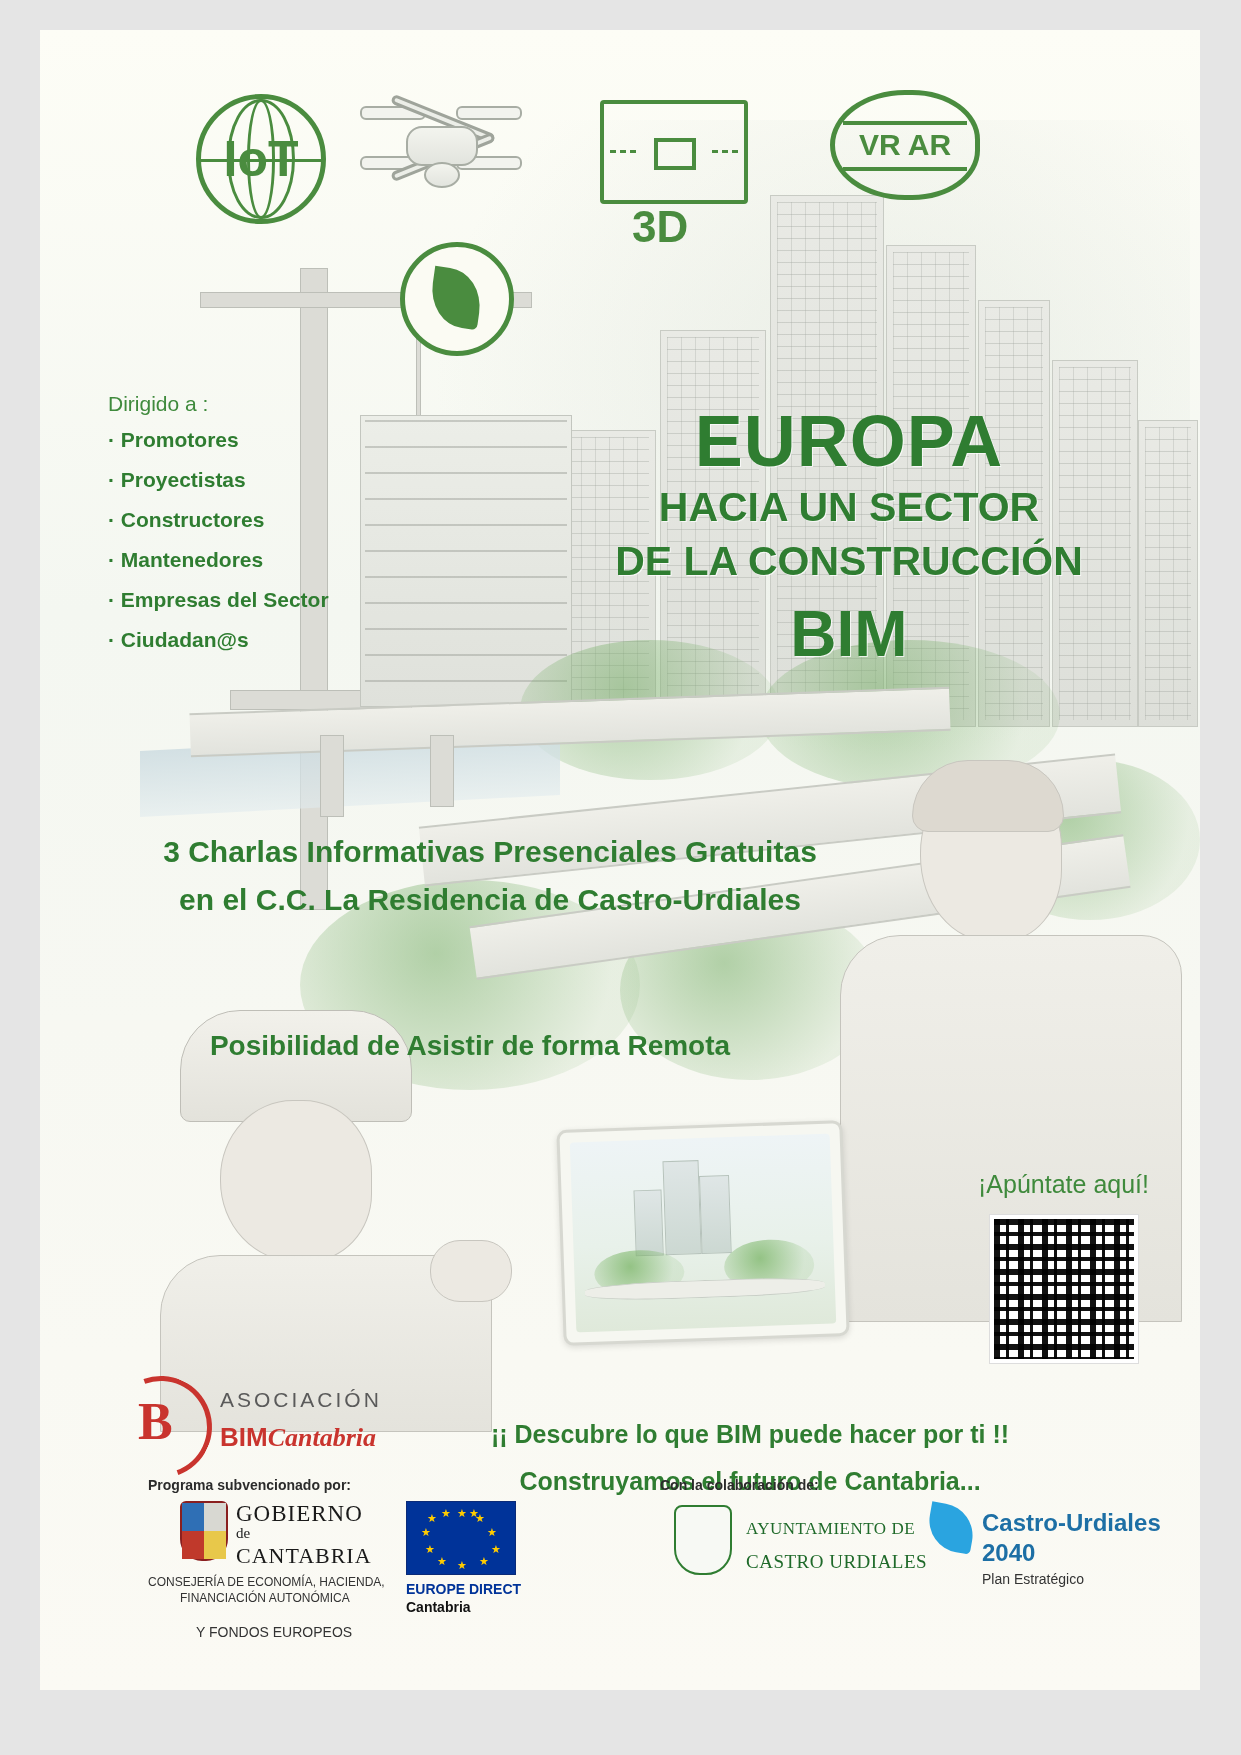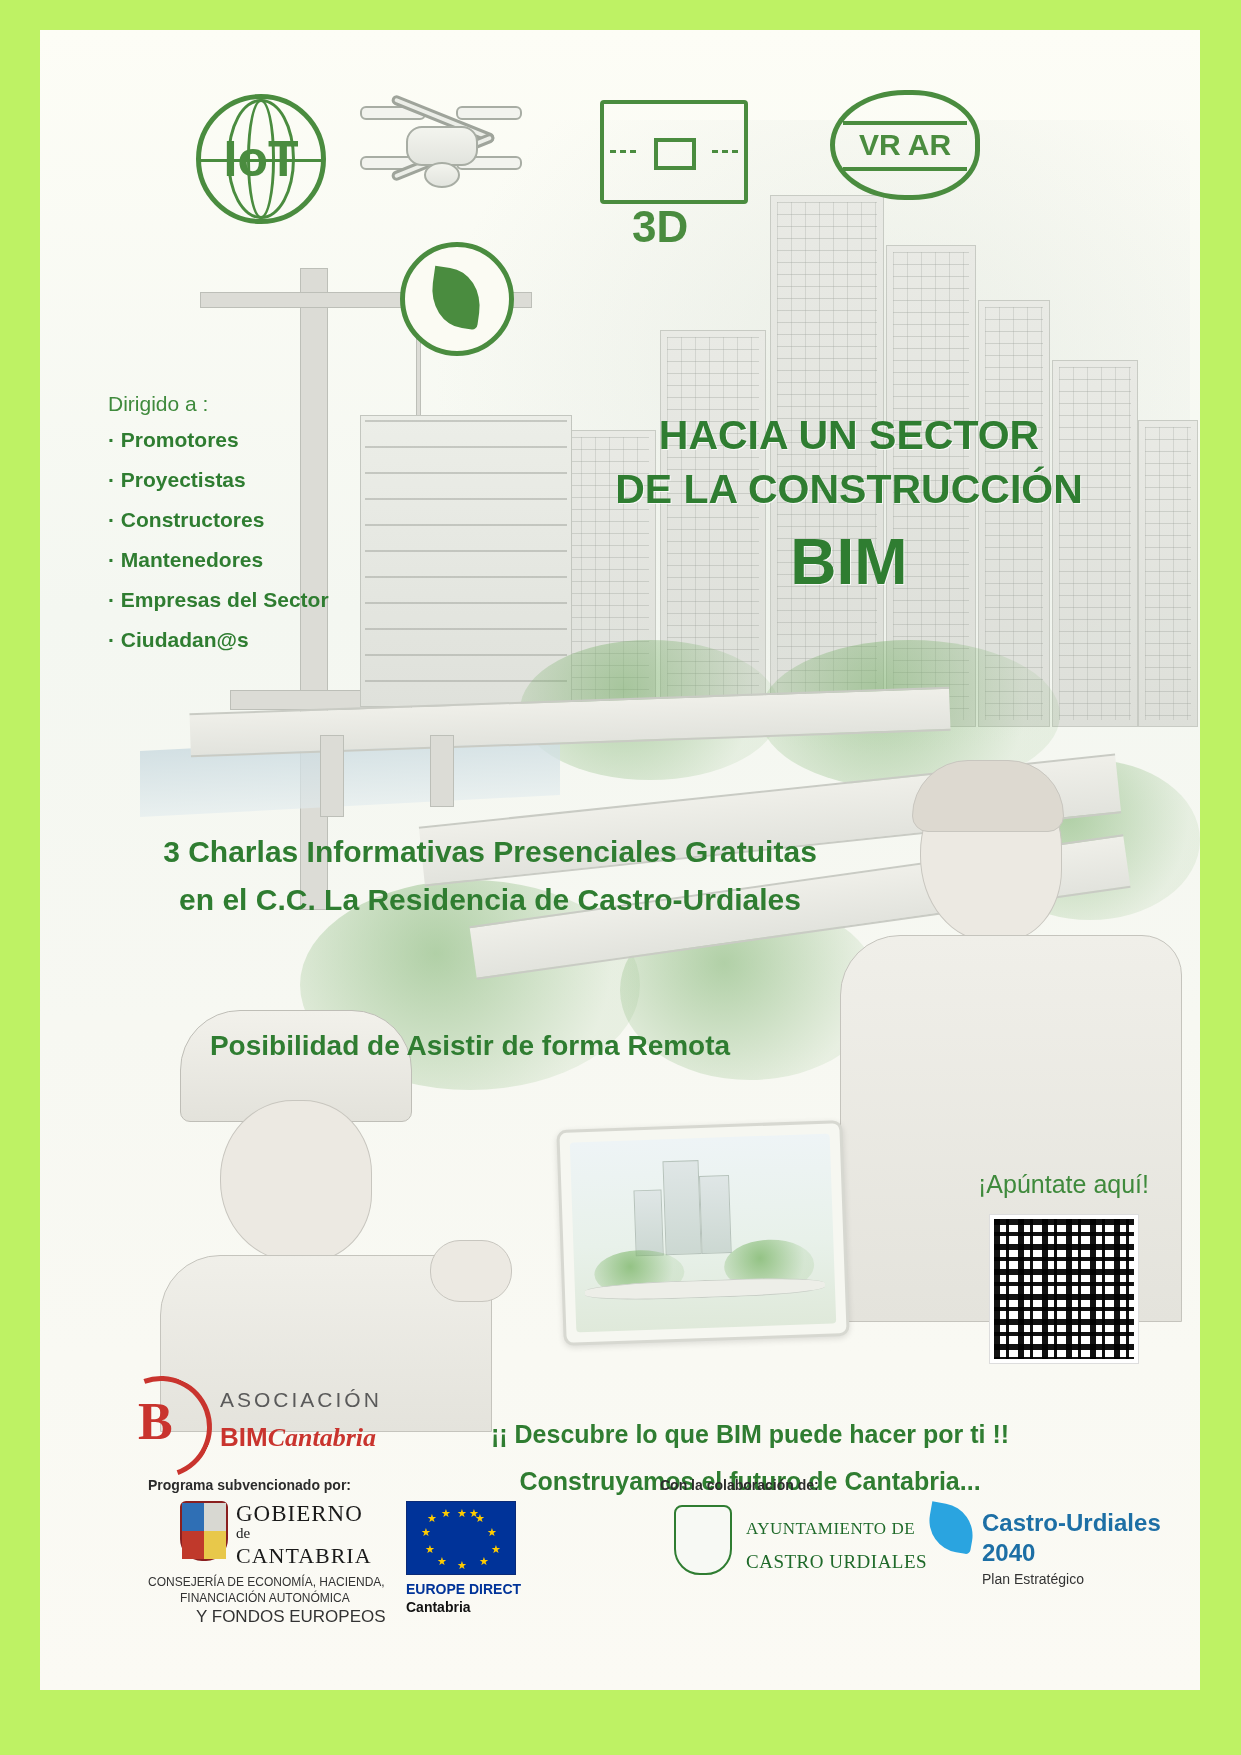--- a/index.html
+++ b/index.html
@@ -7,21 +7,21 @@
     padding: 0;
     background: #ffffff;
   }
   body {
     font-family: "Liberation Sans", sans-serif;
   }
   .poster {
     position: relative;
     width: 1241px;
     height: 1755px;
-    background: #bef264;
+    background: #e5e5e5;
     overflow: hidden;
   }
   
   .bg-sky {
     position: absolute;
     left: 40px; top: 30px;
     width: 1160px; height: 1660px;
     background:
       linear-gradient(180deg, #fdfdf6 0%, #f4f7f1 35%, #f7f8f2 60%, #fbfaf4 100%);
   }
@@ -518,20 +518,21 @@
       <li>Promotores</li>
       <li>Proyectistas</li>
       <li>Constructores</li>
       <li>Mantenedores</li>
       <li>Empresas del Sector</li>
       <li>Ciudadan@s</li>
     </ul>
   </div>
 
   <div class="headline">
+    <div class="l1">EUROPA</div>
     <div class="l2">HACIA UN SECTOR</div>
     <div class="l2">DE LA CONSTRUCCIÓN</div>
     <div class="bim">BIM</div>
   </div>
 
   <div class="person" style="left:800px;top:760px;width:400px;height:560px;">
     <div class="head" style="left:120px;top:10px;width:140px;height:170px;"></div>
     <div class="head" style="left:112px;top:0px;width:150px;height:70px;background:#ddd9d0;border-radius:70px 70px 20px 20px;"></div>
     <div class="body-shape" style="left:40px;top:175px;width:340px;height:385px;"></div>
   </div>
@@ -588,21 +589,21 @@
       <div class="q" style="left:0;top:0;background:#2f6fb5;"></div>
       <div class="q" style="right:0;top:0;background:#d8d8d2;"></div>
       <div class="q" style="left:0;bottom:0;background:#c0392b;"></div>
       <div class="q" style="right:0;bottom:0;background:#e8c84a;"></div>
     </div>
     <div class="gob-text" style="left:236px;top:24px;font-size:23px;letter-spacing:1px;">GOBIERNO</div>
     <div class="gob-text" style="left:236px;top:48px;font-size:15px;">de</div>
     <div class="gob-text" style="left:236px;top:66px;font-size:22px;letter-spacing:1px;">CANTABRIA</div>
     <div class="gob-text dim" style="left:148px;top:98px;font-size:12px;font-family:'Liberation Sans',sans-serif;">CONSEJERÍA DE ECONOMÍA, HACIENDA,</div>
     <div class="gob-text dim" style="left:180px;top:114px;font-size:12px;font-family:'Liberation Sans',sans-serif;">FINANCIACIÓN AUTONÓMICA</div>
-    <div class="gob-text dim" style="left:196px;top:130px;font-size:17px;font-family:'Liberation Sans',sans-serif;">Y FONDOS EUROPEOS</div>
+    <div class="gob-text dim" style="left:196px;top:147px;font-size:14px;font-family:'Liberation Sans',sans-serif;">Y FONDOS EUROPEOS</div>
 
     <div class="eu-flag" style="left:406px;top:24px;">
       <div class="eu-star" style="left:50px;top:6px;">★</div>
       <div class="eu-star" style="left:68px;top:11px;">★</div>
       <div class="eu-star" style="left:80px;top:25px;">★</div>
       <div class="eu-star" style="left:84px;top:42px;">★</div>
       <div class="eu-star" style="left:72px;top:54px;">★</div>
       <div class="eu-star" style="left:50px;top:58px;">★</div>
       <div class="eu-star" style="left:30px;top:54px;">★</div>
       <div class="eu-star" style="left:18px;top:42px;">★</div>

